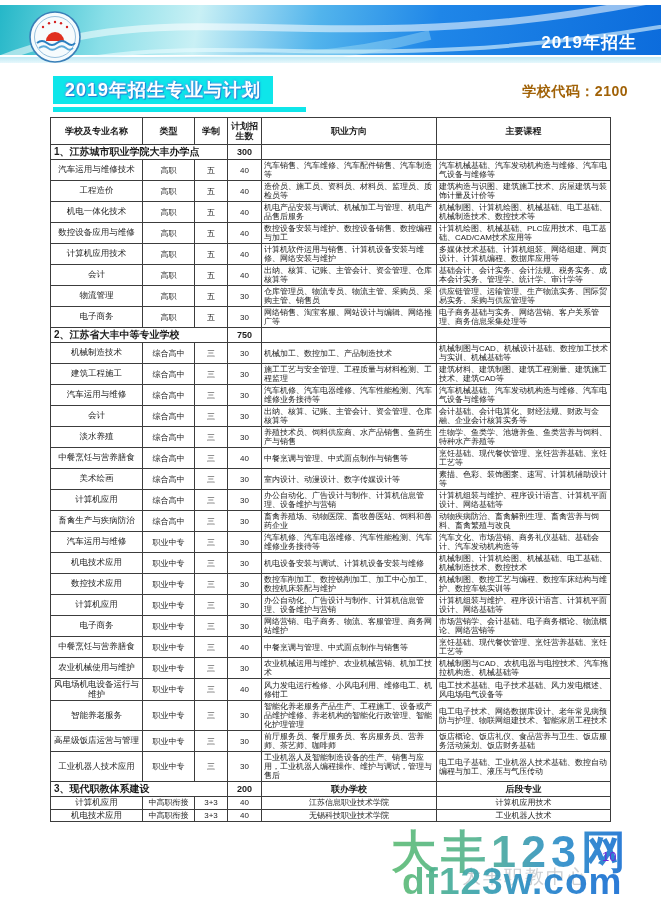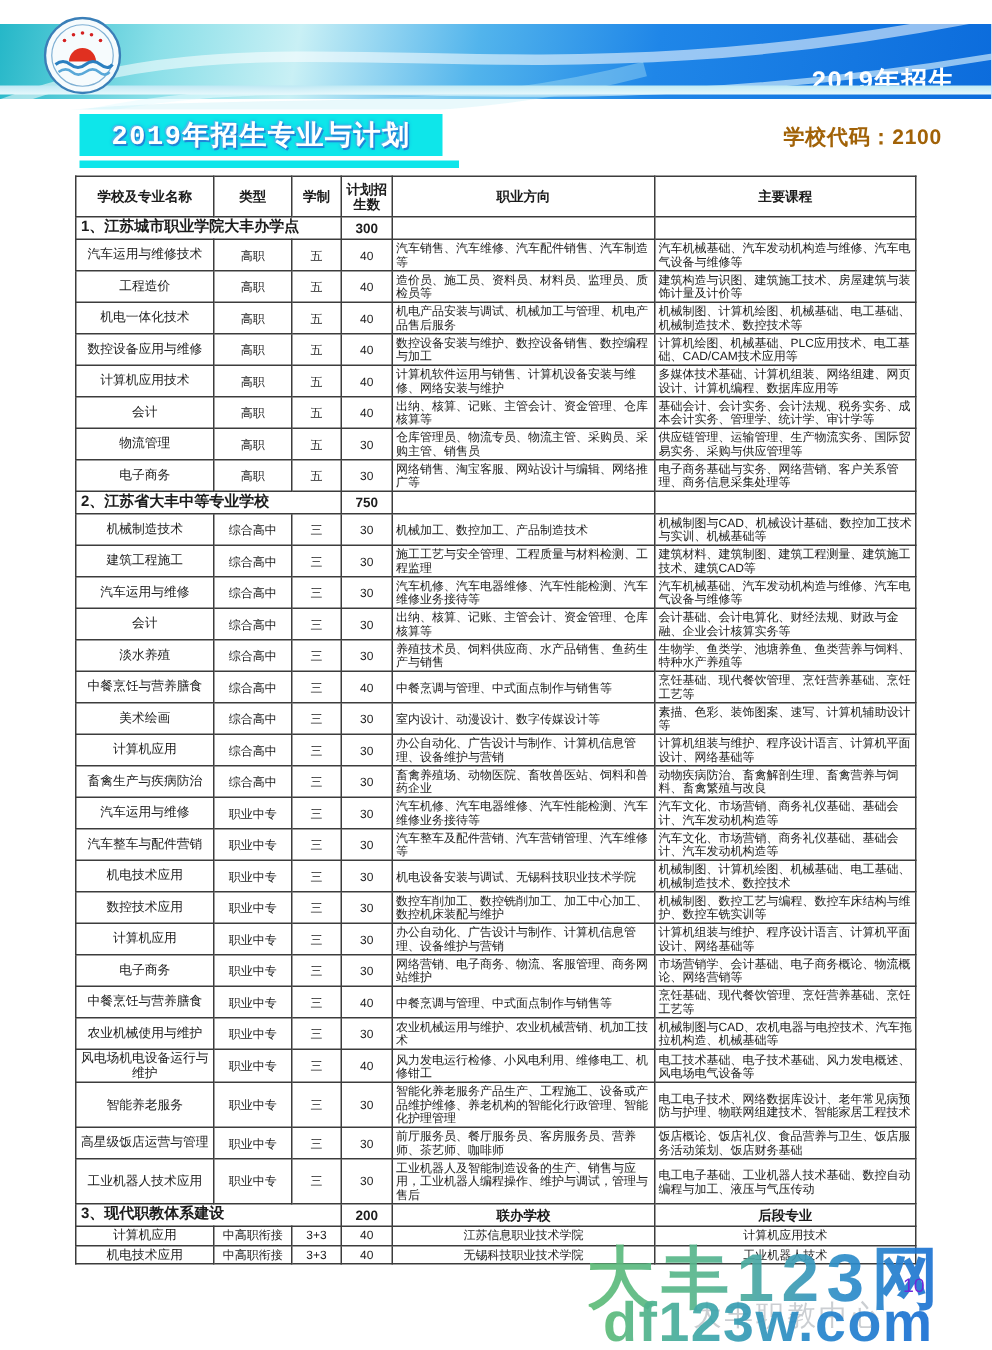--- a/index.html
+++ b/index.html
@@ -2,38 +2,38 @@
 <html><head>
 <meta charset="utf-8">
 <style>
   html,body{margin:0;padding:0;}
   body{
     width:661px;height:900px;position:relative;overflow:hidden;
     background:#ffffff;font-family:"Liberation Sans",sans-serif;
   }
   
   .banner{
-    position:absolute;left:0;top:16px;width:661px;height:50px;
+    position:absolute;left:0;top:5px;width:661px;height:50px;
     background:linear-gradient(100deg,#25b7c8 0%,#8adfe8 16%,#c9f0f5 30%,#52b4ec 48%,#1f86e8 66%,#0c6cdc 100%);
     text-align:right;
   }
   .banner svg{position:absolute;left:0;top:0;}
   .banner-strip{
     position:absolute;left:0;top:57px;width:661px;height:6px;
     background:linear-gradient(180deg,#bfe9f4,#e7f8fc);
   }
   .banner-title{
     position:absolute;top:26px;right:24px;
     font-size:17px;font-weight:bold;color:#ffffff;letter-spacing:1px;
   }
   .logo{position:absolute;left:29px;top:11px;width:52px;height:52px;}
   
   .title-box{
-    position:absolute;left:53px;top:76px;width:242px;height:28px;
-    background:#0ee6ea;display:flex;align-items:center;justify-content:center;font-family:Liberation Mono, monospace;
+    position:absolute;left:53px;top:76px;width:220px;height:28px;
+    background:#0ee6ea;display:flex;align-items:center;justify-content:center;
   }
   .title-box span{
     font-size:18px;font-weight:bold;color:#ffffff;letter-spacing:1px;
     text-shadow:1px 1px 0 #1f86d8,-1px -1px 0 #55b8e8,0 0 3px #1f86d8;
   }
   .title-underline{
     position:absolute;left:53px;top:107px;width:253px;height:5px;background:#0ee6ea;
   }
   .school-code{
     position:absolute;top:83px;right:33px;
@@ -281,33 +281,25 @@
         </tr>
         <tr>
           <td class="name">汽车运用与维修</td>
           <td class="c">职业中专</td>
           <td class="c">三</td>
           <td class="c">30</td>
           <td class="detail">汽车机修、汽车电器维修、汽车性能检测、汽车维修业务接待等</td>
           <td class="detail">汽车文化、市场营销、商务礼仪基础、基础会计、汽车发动机构造等</td>
         </tr>
         <tr>
-          <td class="name">汽车整车与配件营销</td>
-          <td class="c">职业中专</td>
-          <td class="c">三</td>
-          <td class="c">30</td>
-          <td class="detail">汽车整车及配件营销、汽车营销管理、汽车维修等</td>
-          <td class="detail">汽车文化、市场营销、商务礼仪基础、基础会计、汽车发动机构造等</td>
-        </tr>
-        <tr>
           <td class="name">机电技术应用</td>
           <td class="c">职业中专</td>
           <td class="c">三</td>
           <td class="c">30</td>
-          <td class="detail">机电设备安装与调试、无锡科技职业技术学院</td>
+          <td class="detail">机电设备安装与调试、计算机设备安装与维修</td>
           <td class="detail">机械制图、计算机绘图、机械基础、电工基础、机械制造技术、数控技术</td>
         </tr>
         <tr>
           <td class="name">数控技术应用</td>
           <td class="c">职业中专</td>
           <td class="c">三</td>
           <td class="c">30</td>
           <td class="detail">数控车削加工、数控铣削加工、加工中心加工、数控机床装配与维护</td>
           <td class="detail">机械制图、数控工艺与编程、数控车床结构与维护、数控车铣实训等</td>
         </tr>

